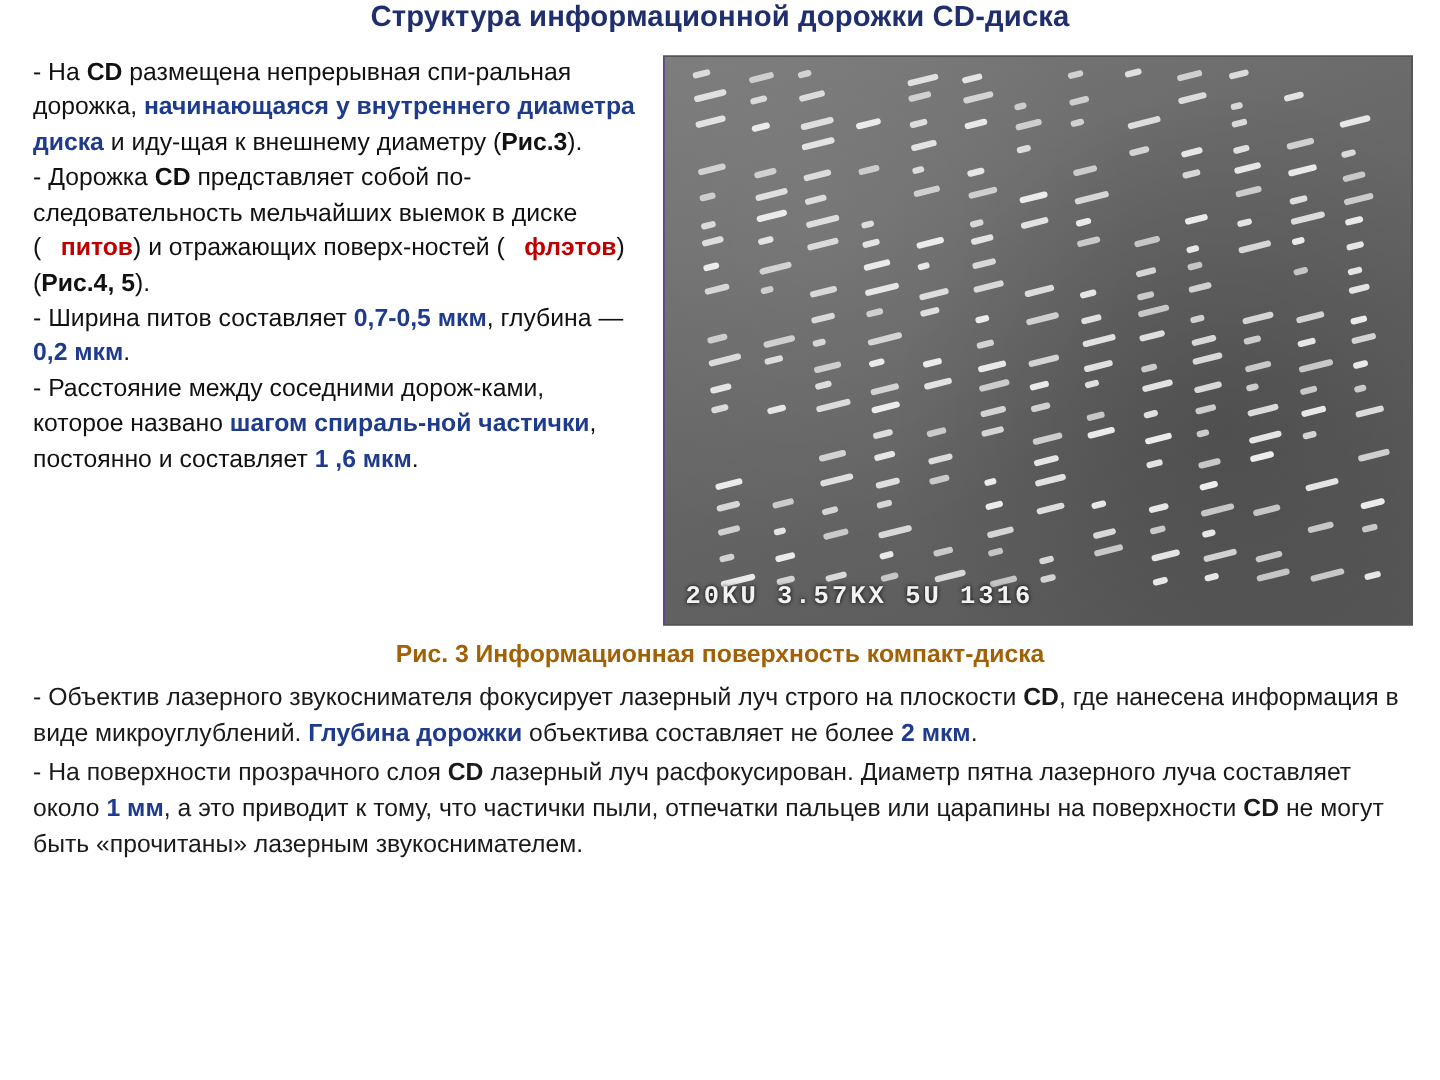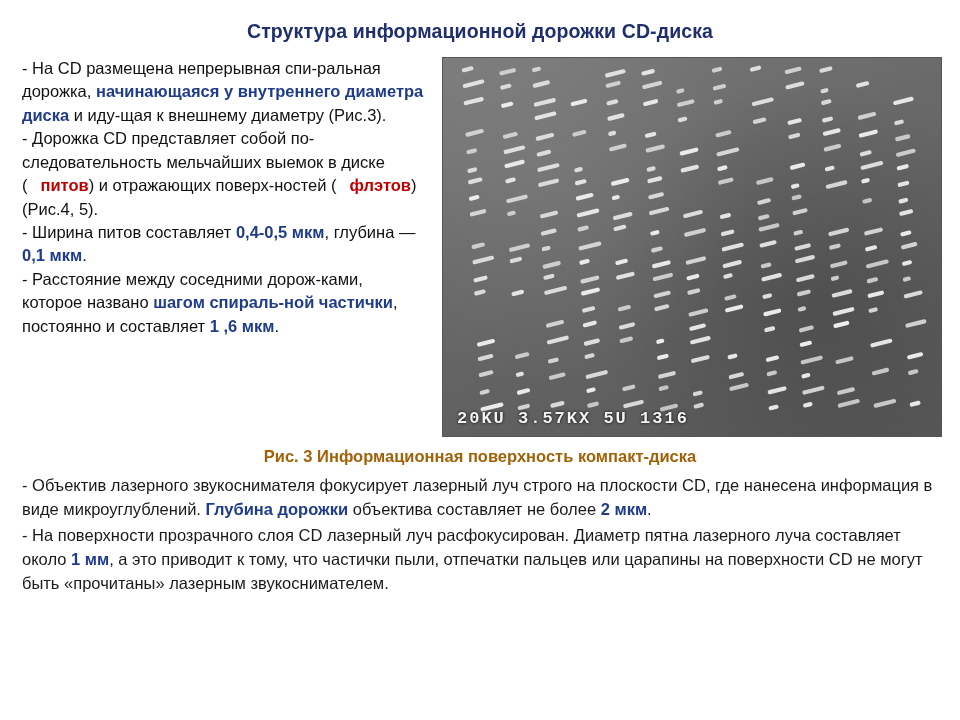--- a/index.html
+++ b/index.html
@@ -18,40 +18,39 @@
     position: relative;
     width: 960px;
     height: 720px;
     box-sizing: border-box;
   }
   .title {
     text-align: center;
     font-size: 19.5px;
     font-weight: bold;
     color: #1F2F6E;
-    padding-top: 20px;
     letter-spacing: 0.1px;
   }
   .top-area {
     display: flex;
     align-items: flex-start;
     padding: 14px 18px 0 22px;
     box-sizing: border-box;
   }
   .left-col {
     width: 410px;
     font-size: 16.5px;
     line-height: 1.42;
     color: #111;
   }
   .left-col p {
     margin: 0 0 0 0;
     text-indent: 0;
   }
-  .b { font-weight: normal; }
+  .b { font-weight: bold; }
   .blue { color: #1F3C8C; font-weight: bold; }
   .red { color: #C00000; font-weight: bold; padding-left: 13px; }
   .dash-marker {
     font-weight: normal;
   }
   .img-wrap {
     margin-left: 16px;
     width: 500px;
   }
   .micrograph {
@@ -115,21 +114,21 @@
 
       <p>
         <span>- На </span><span class="b">CD</span><span> размещена непрерывная спи-ральная дорожка, </span><span class="blue">начинающаяся у внутреннего диаметра диска</span><span> и иду-щая к внешнему диаметру (</span><span class="b">Рис.3</span><span>).</span>
       </p>
 
       <p>
         <span class="dash-marker">-</span><span> Дорожка </span><span class="b">CD</span><span> представляет собой по-следовательность мельчайших выемок в диске (</span><span class="red">питов</span><span>) и отражающих поверх-ностей (</span><span class="red">флэтов</span><span>) (</span><span class="b">Рис.4, 5</span><span>).</span>
       </p>
 
       <p>
-        <span class="dash-marker">-</span><span> Ширина питов составляет </span><span class="blue">0,4-0,5 мкм</span><span>, глубина — </span><span class="blue">0,1 мкм</span><span>.</span>
+        <span class="dash-marker">-</span><span> Ширина питов составляет </span><span class="blue">0,7-0,5 мкм</span><span>, глубина — </span><span class="blue">0,2 мкм</span><span>.</span>
       </p>
 
       <p>
         <span class="dash-marker">-</span><span> Расстояние между соседними дорож-ками, которое названо </span><span class="blue">шагом спираль-ной частички</span><span>, постоянно и составляет </span><span class="blue">1 ,6 мкм</span><span>.</span>
       </p>
 
     </div>
 
     <div class="img-wrap">
       <div class="micrograph">

